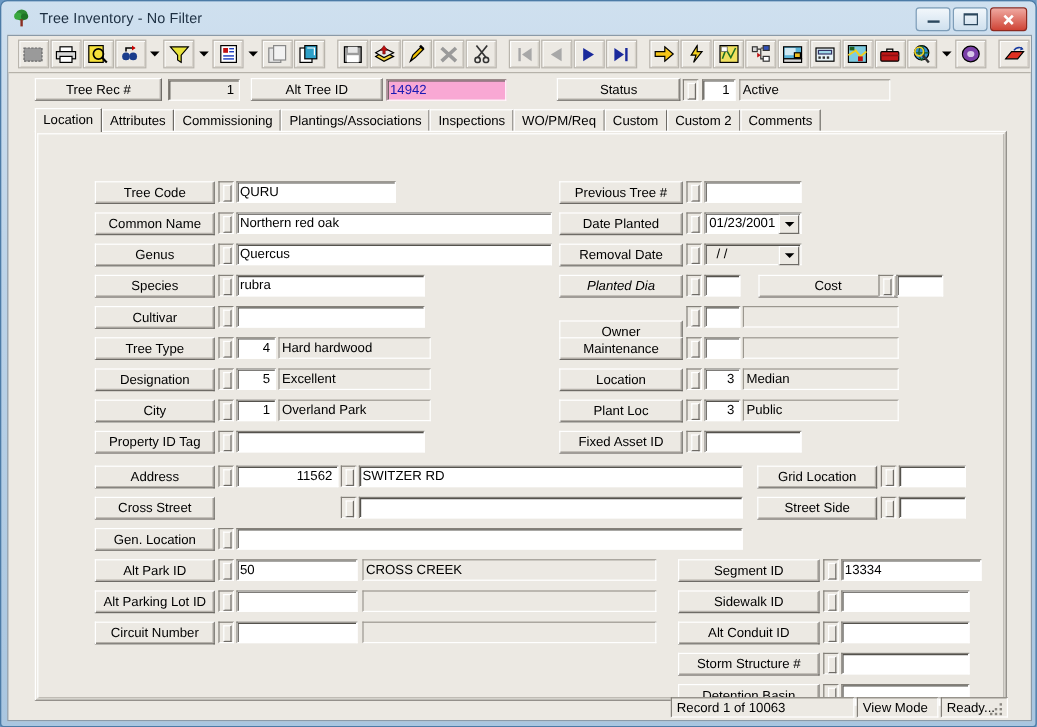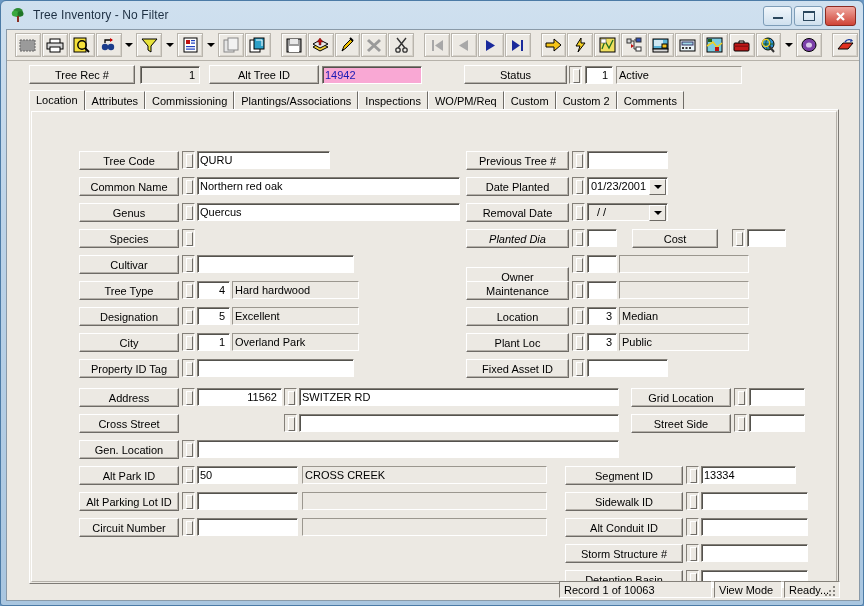--- a/index.html
+++ b/index.html
@@ -490,20 +490,21 @@
       <div class="lbl" style="left:49px;top:67px;width:100px;">Common Name</div>
       <div class="look" style="left:152px;top:67px;"></div>
       <div class="fld" style="left:167px;top:67px;width:263px;">Northern red oak</div>
 
       <div class="lbl" style="left:49px;top:93px;width:100px;">Genus</div>
       <div class="look" style="left:152px;top:93px;"></div>
       <div class="fld" style="left:167px;top:93px;width:263px;">Quercus</div>
 
       <div class="lbl" style="left:49px;top:119px;width:100px;">Species</div>
       <div class="look" style="left:152px;top:119px;"></div>
+      <div class="fld" style="left:167px;top:119px;width:157px;">rubra</div>
 
       <div class="lbl" style="left:49px;top:145px;width:100px;">Cultivar</div>
       <div class="look" style="left:152px;top:145px;"></div>
       <div class="fld" style="left:167px;top:145px;width:157px;"></div>
 
       <div class="lbl" style="left:49px;top:171px;width:100px;">Tree Type</div>
       <div class="look" style="left:152px;top:171px;"></div>
       <div class="fld num" style="left:167px;top:171px;width:33px;">4</div>
       <div class="fld gray flat" style="left:202px;top:171px;width:127px;">Hard hardwood</div>
 
@@ -568,21 +569,21 @@
       <div class="combo gray" style="left:557px;top:93px;width:81px;background:#ece9e3;">
         <span style="padding-left:6px;">  /  /</span>
         <span class="cbtn">
             <i></i>
           </span>
       </div>
 
       <div class="lbl" style="left:436px;top:119px;width:103px;font-style:italic;">Planted Dia</div>
       <div class="look" style="left:542px;top:119px;"></div>
       <div class="fld" style="left:557px;top:119px;width:30px;"></div>
-      <div class="lbl" style="left:602px;top:119px;width:86px;">Cost</div>
+      <div class="lbl" style="left:602px;top:119px;width:116px;">Cost</div>
       <div class="look" style="left:702px;top:119px;"></div>
       <div class="fld" style="left:717px;top:119px;width:39px;"></div>
 
       <div class="lbl" style="left:436px;top:145px;width:103px;margin-top:12px;">Owner</div>
       <div class="look" style="left:542px;top:145px;"></div>
       <div class="fld" style="left:557px;top:145px;width:30px;"></div>
       <div class="fld gray flat" style="left:589px;top:145px;width:130px;"></div>
 
       <div class="lbl" style="left:436px;top:171px;width:103px;">Maintenance</div>
       <div class="look" style="left:542px;top:171px;"></div>
@@ -606,21 +607,21 @@
       <div class="lbl" style="left:601px;top:278px;width:100px;">Grid Location</div>
       <div class="look" style="left:704px;top:278px;"></div>
       <div class="fld" style="left:719px;top:278px;width:56px;"></div>
 
       <div class="lbl" style="left:601px;top:304px;width:100px;">Street Side</div>
       <div class="look" style="left:704px;top:304px;"></div>
       <div class="fld" style="left:719px;top:304px;width:56px;"></div>
 
       <div class="lbl" style="left:535px;top:356px;width:118px;">Segment ID</div>
       <div class="look" style="left:656px;top:356px;"></div>
-      <div class="fld" style="left:671px;top:356px;width:95px;">13334</div>
+      <div class="fld" style="left:671px;top:356px;width:117px;">13334</div>
 
       <div class="lbl" style="left:535px;top:382px;width:118px;">Sidewalk ID</div>
       <div class="look" style="left:656px;top:382px;"></div>
       <div class="fld" style="left:671px;top:382px;width:107px;"></div>
 
       <div class="lbl" style="left:535px;top:408px;width:118px;">Alt Conduit ID</div>
       <div class="look" style="left:656px;top:408px;"></div>
       <div class="fld" style="left:671px;top:408px;width:107px;"></div>
 
       <div class="lbl" style="left:535px;top:434px;width:118px;">Storm Structure #</div>

